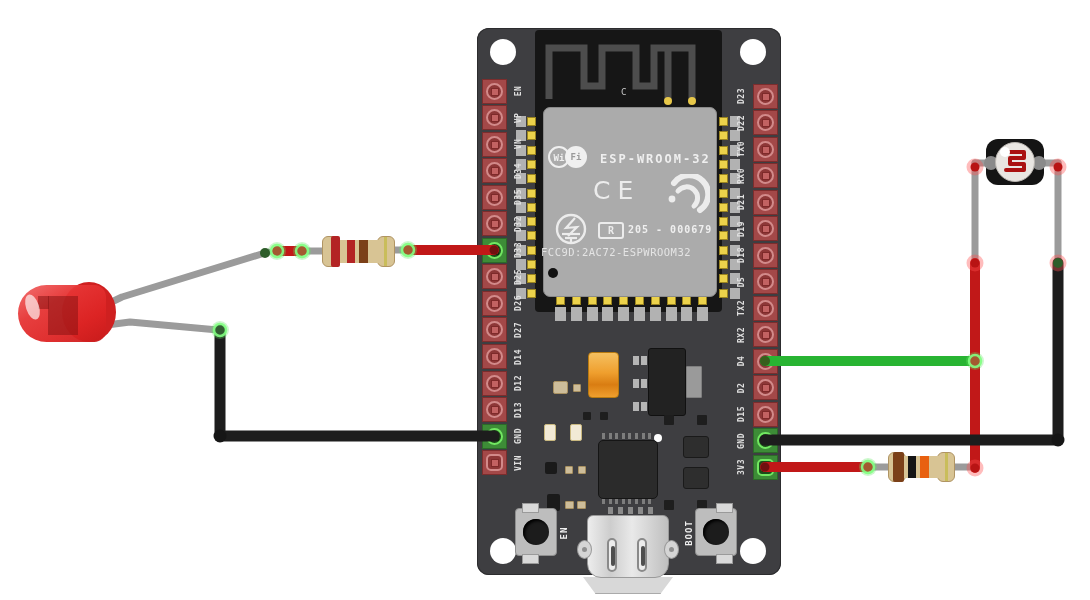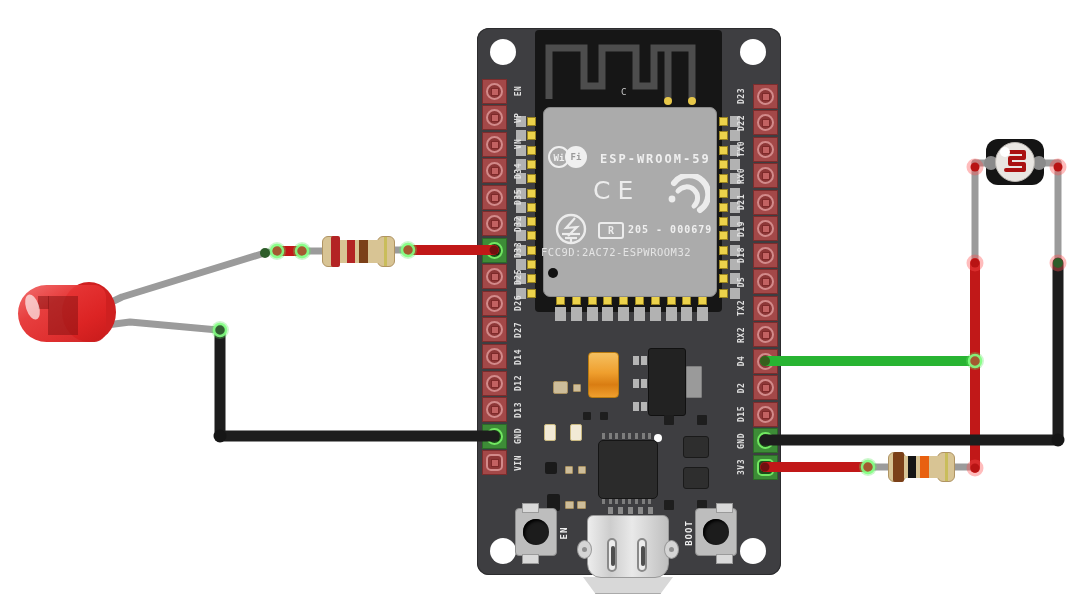--- a/index.html
+++ b/index.html
@@ -189,21 +189,21 @@
       <div class="pad-g" style="left: 681.4px; top: 307px; width: 11px; height: 14px;"></div>
       <div class="pad-y" style="left: 698.2px; top: 296px; width: 9px; height: 9px;"></div>
       <div class="pad-g" style="left: 697.2px; top: 307px; width: 11px; height: 14px;"></div>
     </div>
 
   <div id="shield"></div>
   <div class="shield-txt" id="wifi-pill" style="left:548px;top:146px;">
     <span class="wi">Wi</span>
       <span class="fi">Fi</span>
   </div>
-  <div class="shield-txt" id="mod-name" style="left:600px;top:152px;">ESP-WROOM-59</div>
+  <div class="shield-txt" id="mod-name" style="left:600px;top:152px;">ESP-WROOM-32</div>
   <div class="shield-txt" id="ce-mark" style="left:593px;top:176px;">CE</div>
   <svg class="abs" style="left:656px;top:174px;" width="54" height="44">
     <path d="M44,36 a19,19 0 1 0 -26,-27" fill="none" stroke="#ececec" stroke-width="6" stroke-linecap="round"></path>
     <path d="M38,32 a11,11 0 1 0 -16,-15" fill="none" stroke="#ececec" stroke-width="5" stroke-linecap="round"></path>
     <circle cx="16" cy="25" r="3.4" fill="#ececec"></circle>
   </svg>
   <svg class="abs" style="left:553px;top:211px;" width="36" height="36">
     <circle cx="18" cy="18" r="14" fill="none" stroke="#ececec" stroke-width="2.4"></circle>
     <polyline points="22,7 13,17 24,16 15,25" fill="none" stroke="#ececec" stroke-width="2.2"></polyline>
     <line x1="9" y1="23" x2="27" y2="23" stroke="#ececec" stroke-width="2.2"></line>

